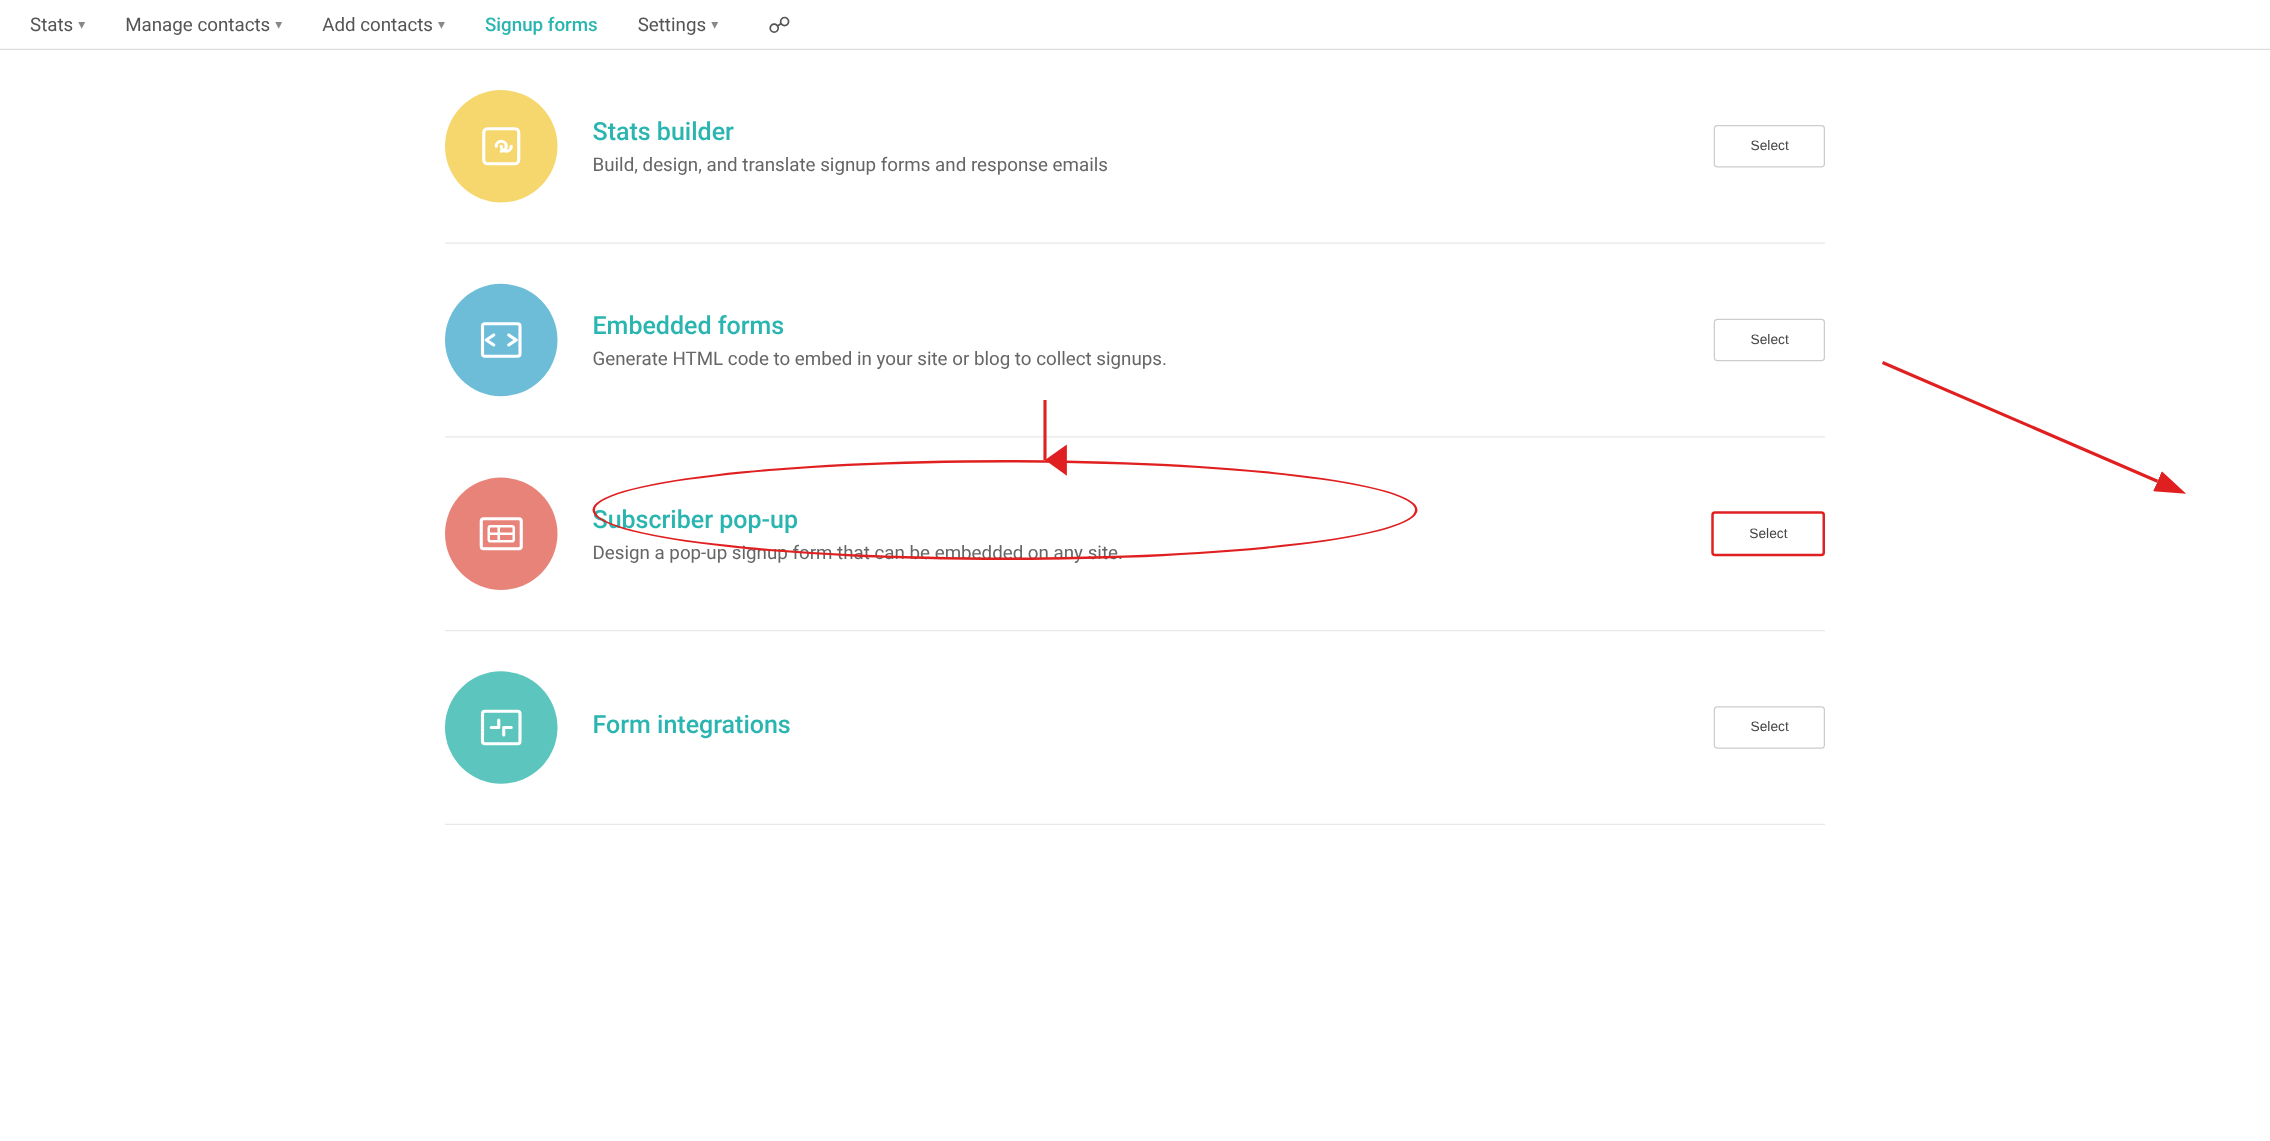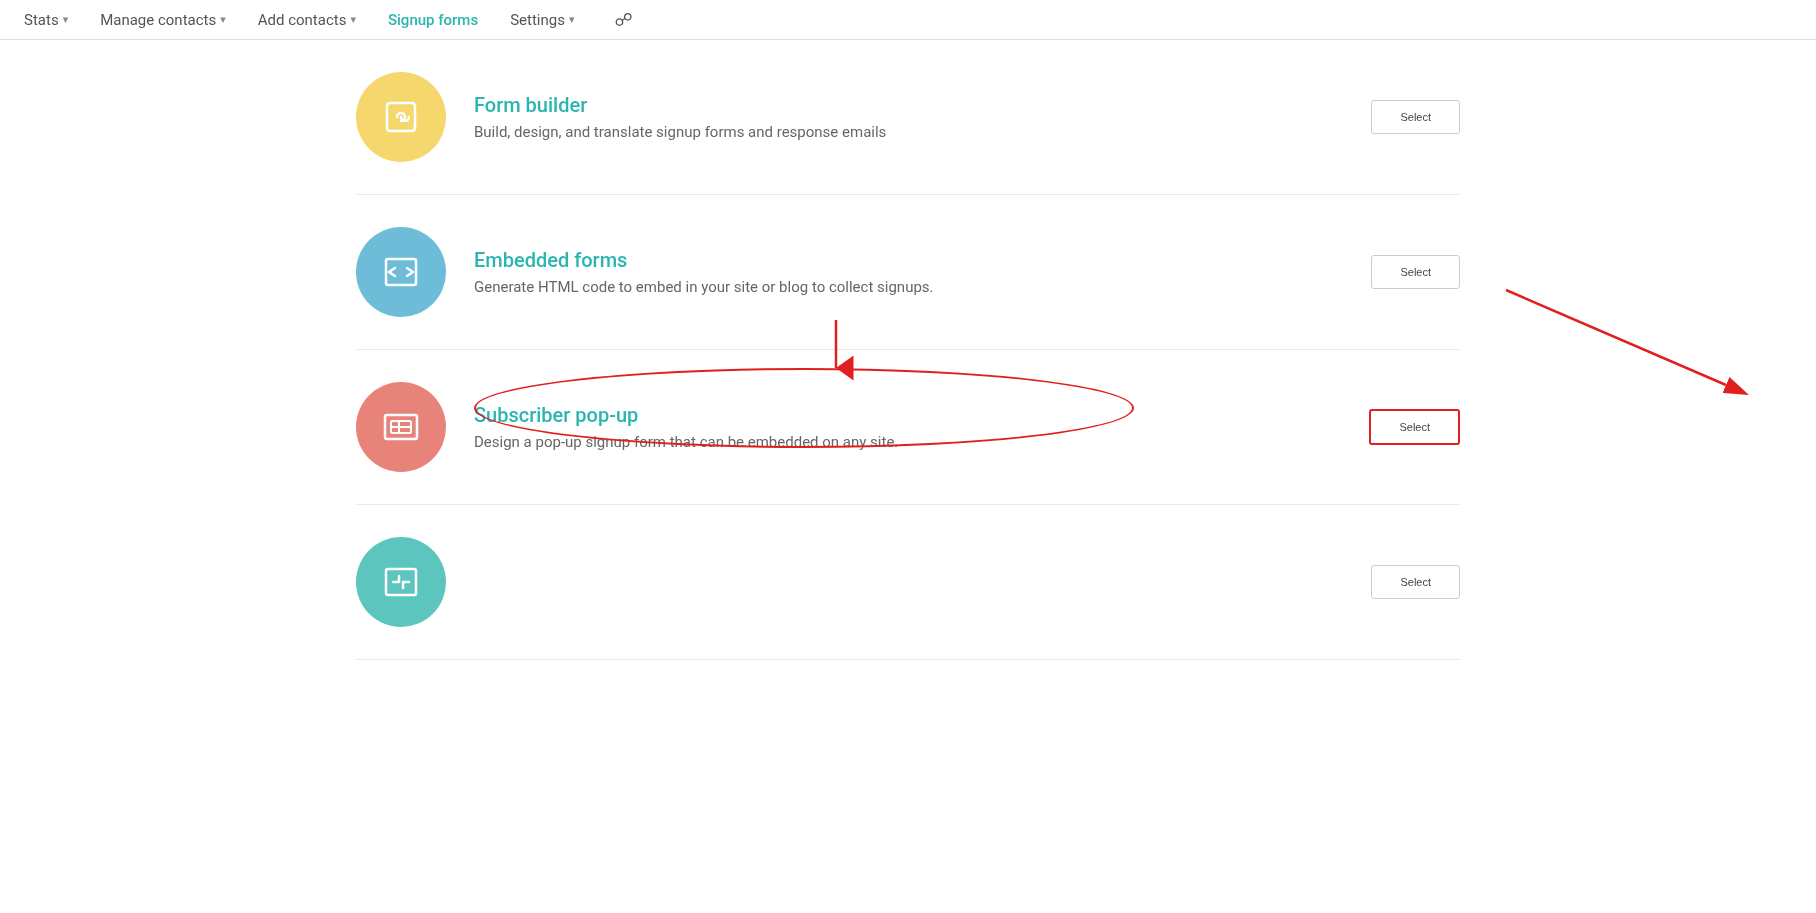--- a/index.html
+++ b/index.html
@@ -146,21 +146,21 @@
 
     <div class="form-option">
       <div class="icon-circle yellow">
         <svg viewBox="0 0 40 40" fill="none" xmlns="http://www.w3.org/2000/svg">
           <rect x="6" y="6" width="28" height="28" rx="3" stroke="white" stroke-width="2.5" fill="none"></rect>
           <path d="M16 20 C16 17.5 18 16 20 16 C22 16 24 17.5 24 20 C24 22.5 22 24 20 24" stroke="white" stroke-width="2.5" stroke-linecap="round" fill="none"></path>
           <path d="M20 20 C20 22.5 22 24 24 24 C26 24 28 22.5 28 20" stroke="white" stroke-width="2.5" stroke-linecap="round" fill="none"></path>
         </svg>
       </div>
       <div class="option-text">
-        <div class="option-title">Form builder</div>
+        <div class="option-title">Stats builder</div>
         <div class="option-desc">Build, design, and translate signup forms and response emails</div>
       </div>
       <button class="select-btn">Select</button>
     </div>
 
     <div class="form-option">
       <div class="icon-circle blue">
         <svg viewBox="0 0 40 40" fill="none" xmlns="http://www.w3.org/2000/svg">
           <rect x="5" y="7" width="30" height="26" rx="2" stroke="white" stroke-width="2.5" fill="none"></rect>
           <polyline points="14,16 8,20 14,24" stroke="white" stroke-width="2.5" stroke-linecap="round" stroke-linejoin="round" fill="none"></polyline>
@@ -225,18 +225,19 @@
 
     <div class="form-option">
       <div class="icon-circle teal">
         <svg viewBox="0 0 40 40" fill="none" xmlns="http://www.w3.org/2000/svg">
           <rect x="5" y="7" width="30" height="26" rx="2" stroke="white" stroke-width="2.5" fill="none"></rect>
           <polyline points="12,20 18,20 18,14" stroke="white" stroke-width="2.5" stroke-linecap="round" stroke-linejoin="round" fill="none"></polyline>
           <polyline points="28,20 22,20 22,26" stroke="white" stroke-width="2.5" stroke-linecap="round" stroke-linejoin="round" fill="none"></polyline>
         </svg>
       </div>
       <div class="option-text">
+        <div class="option-title">Form integrations</div>
       </div>
       <button class="select-btn">Select</button>
     </div>
 
   </div>
 </div>
 
 </body></html>

